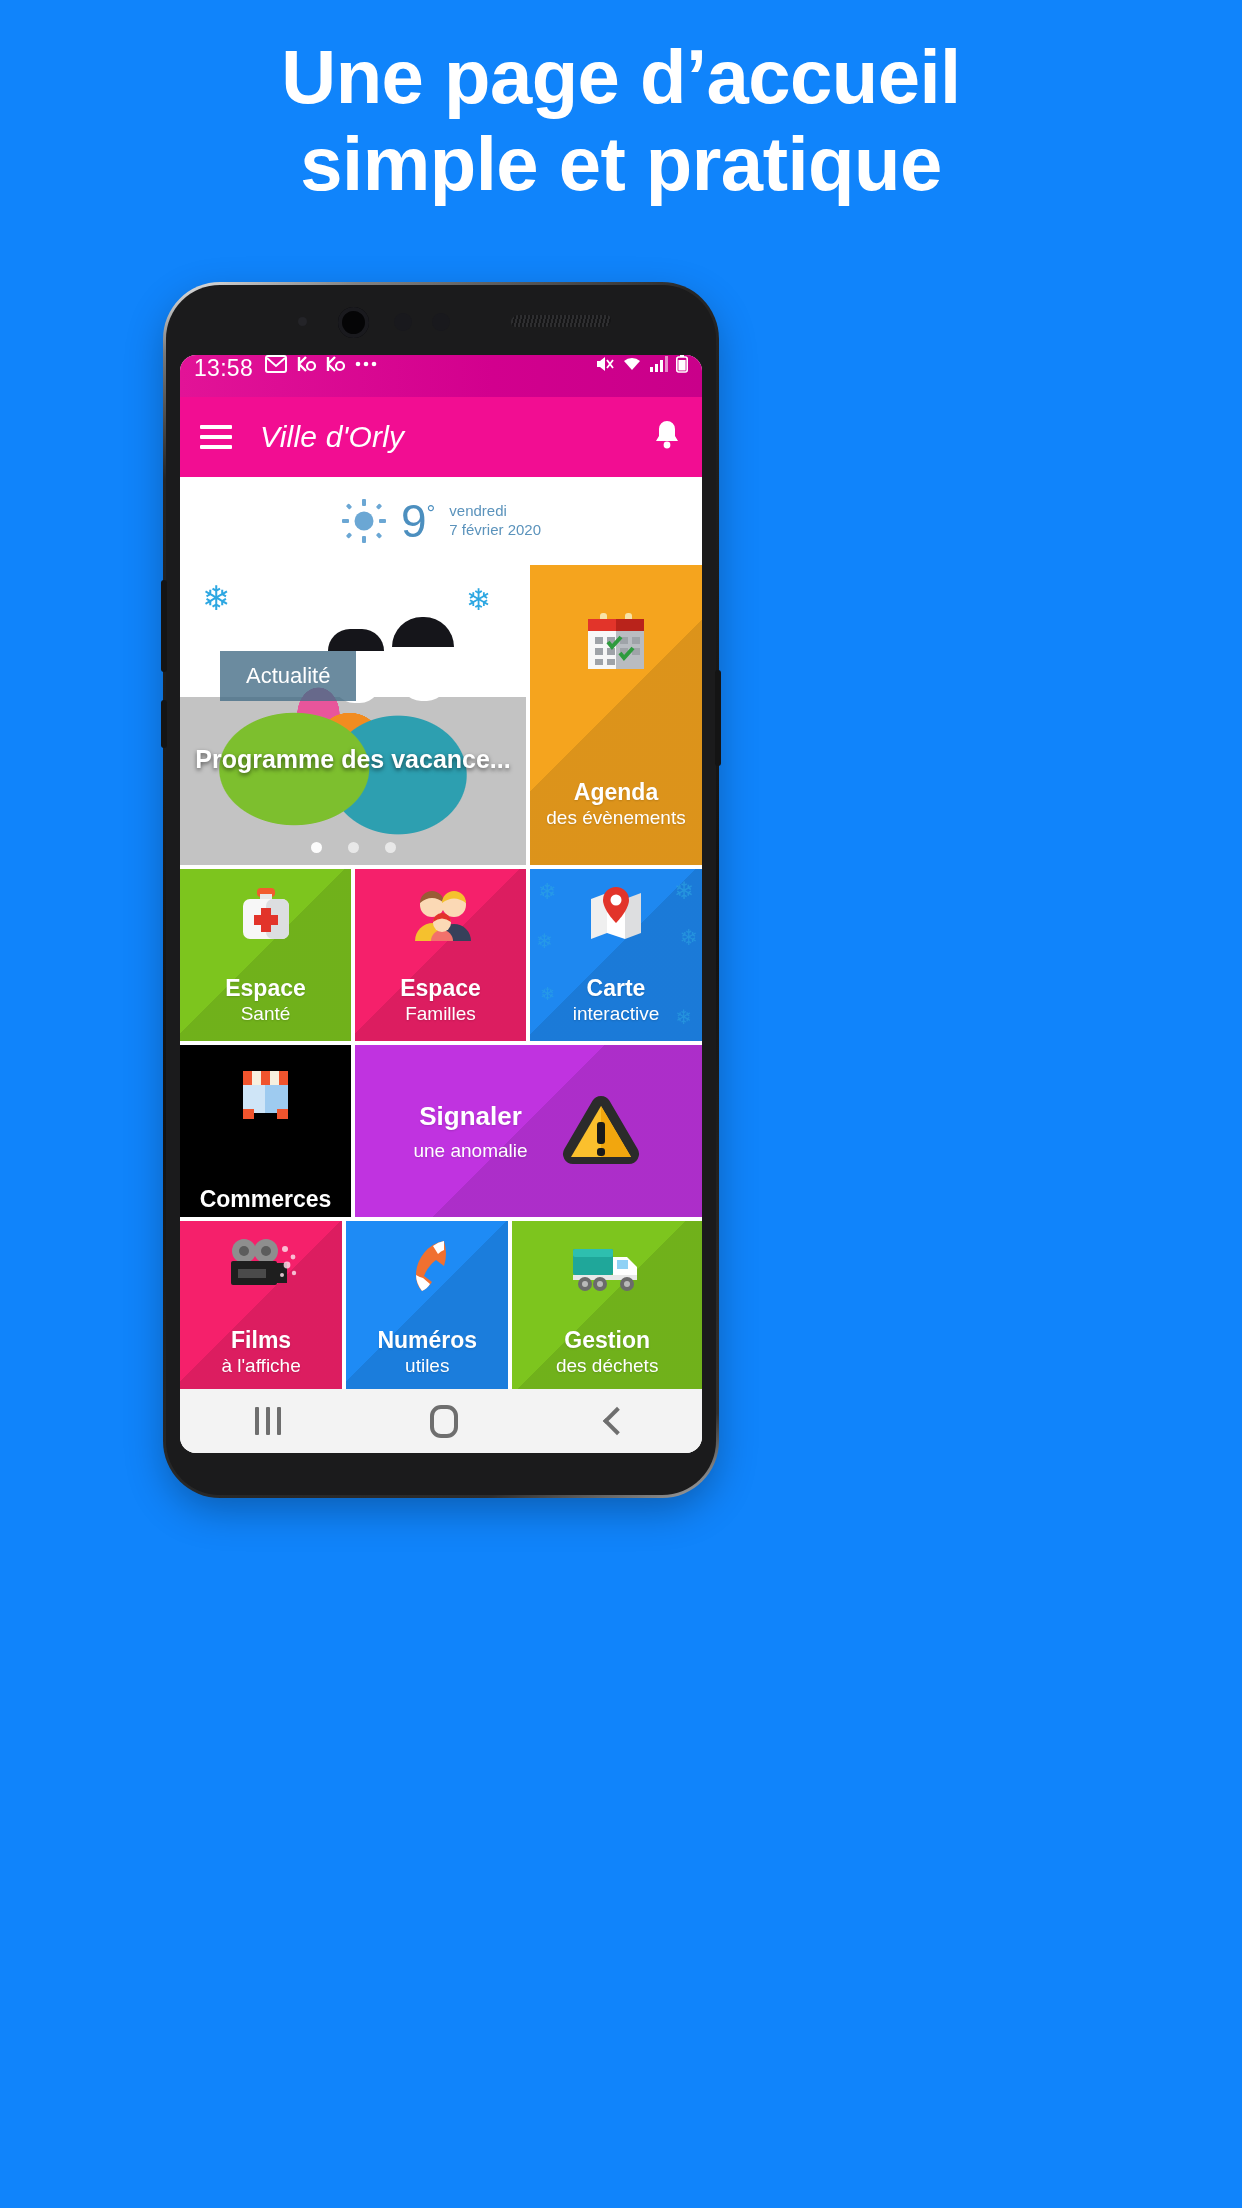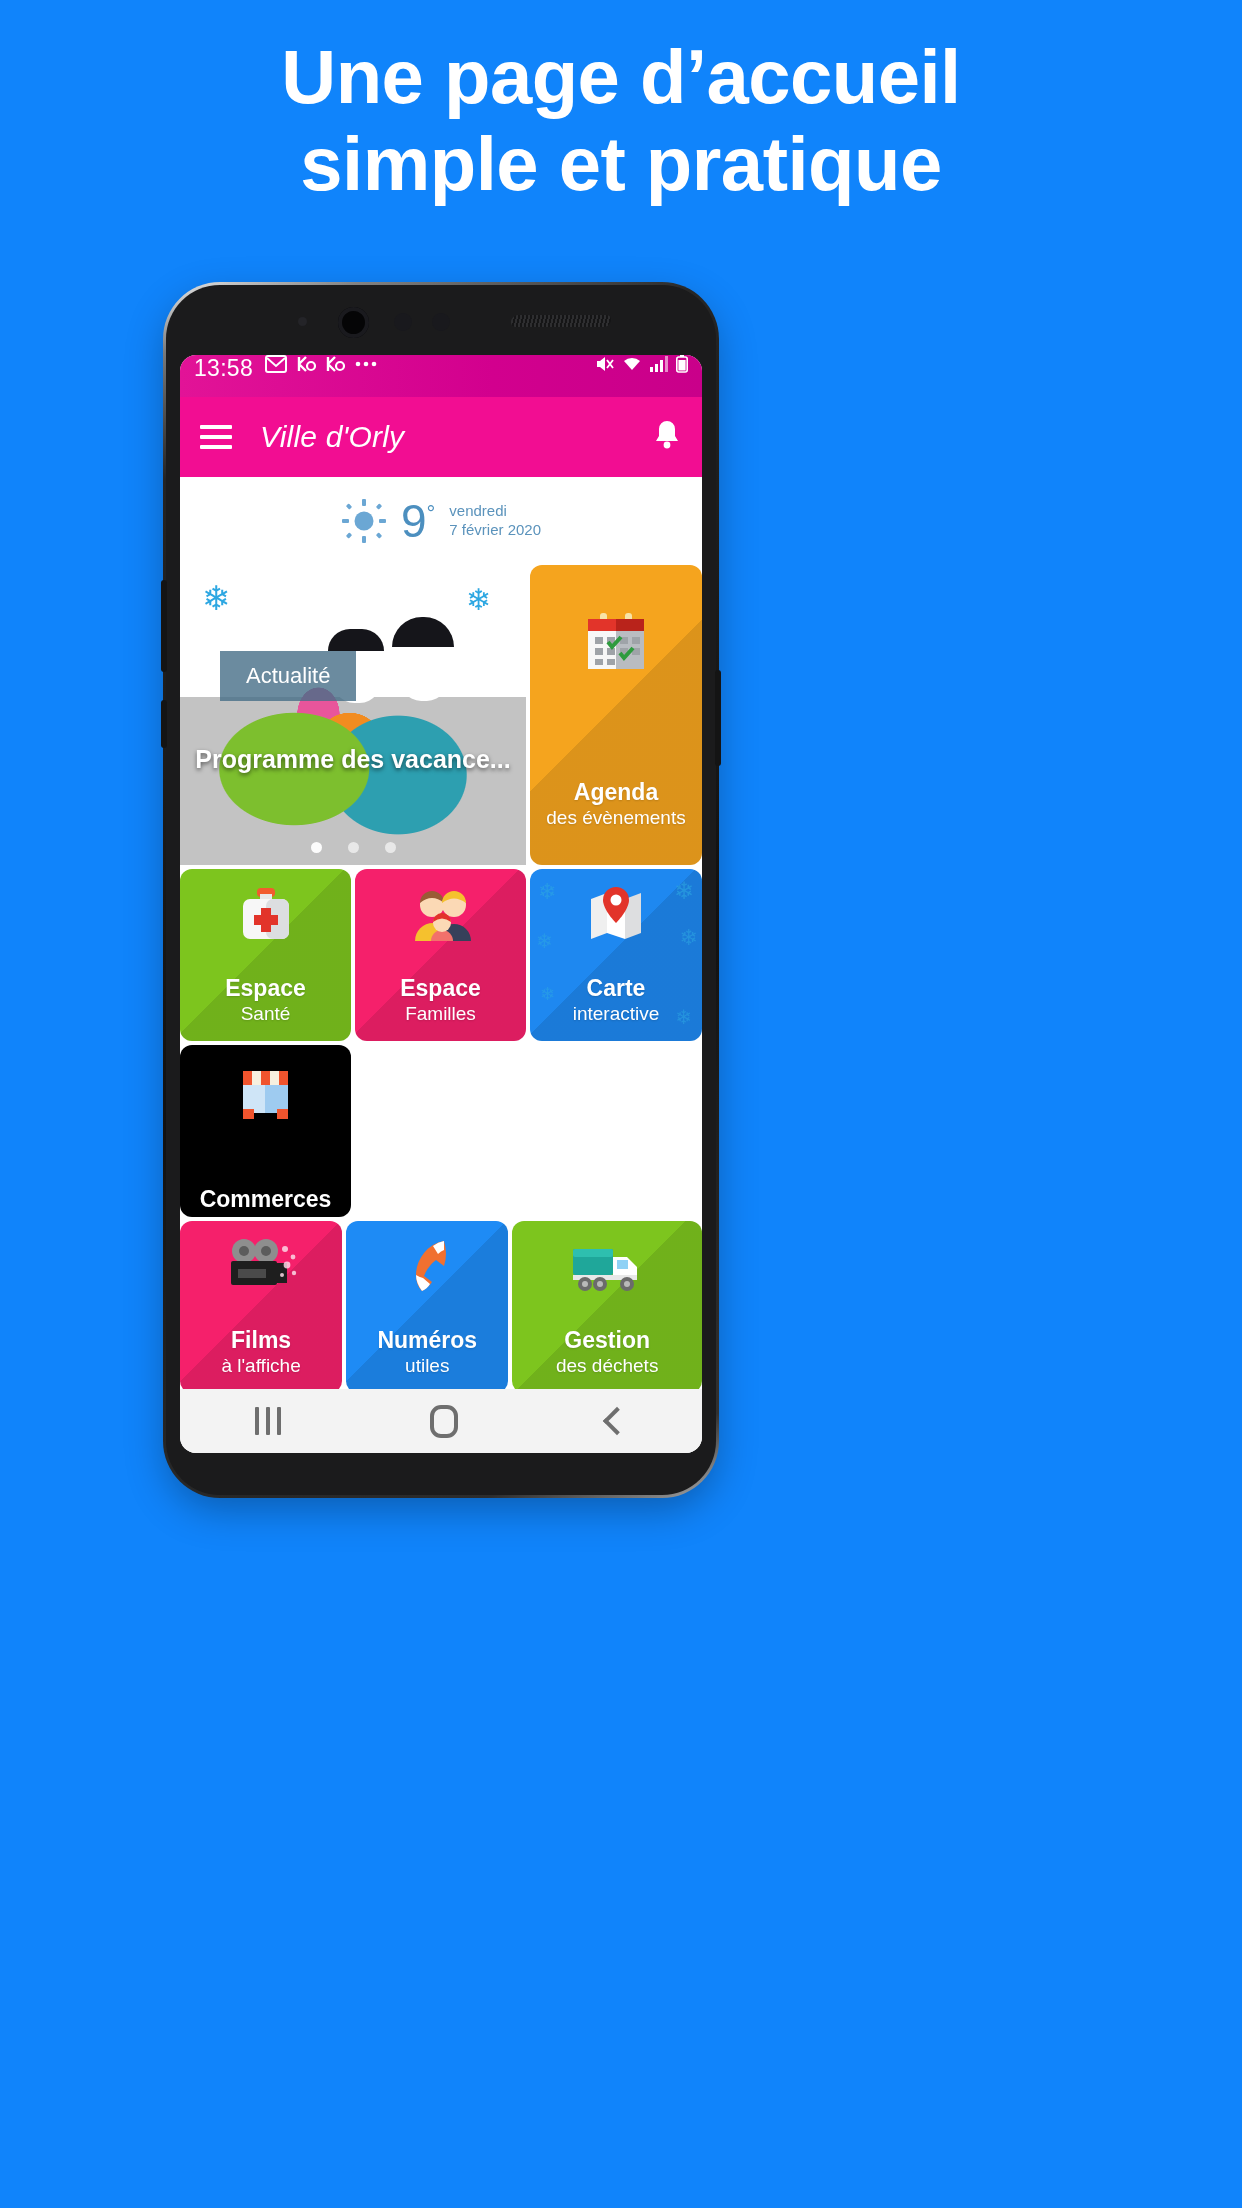--- a/index.html
+++ b/index.html
@@ -146,21 +146,20 @@
   .tile {
     position:relative;
     overflow:hidden;
     display:flex;
     flex-direction:column;
     align-items:center;
     justify-content:flex-end;
     color:#fff;
     text-align:center;
     cursor:pointer;
-    border-radius:12px;
   }
   .tile .shadow-diag {
     position:absolute; inset:0;
     background:linear-gradient(135deg,rgba(0,0,0,0) 48%,rgba(0,0,0,0.10) 48%);
     pointer-events:none;
   }
   .t-title { font-size:23px; font-weight:bold; position:relative; z-index:2;
              text-shadow:0 1px 2px rgba(0,0,0,.15); }
   .t-sub   { font-size:19px; font-weight:400; position:relative; z-index:2;
              margin-top:1px; text-shadow:0 1px 2px rgba(0,0,0,.15); }
@@ -456,20 +455,36 @@
               </g>
               <rect x="8" y="20" width="45" height="28" fill="#CFE5F7"></rect>
               <rect x="30" y="20" width="23" height="28" fill="#9ECBF0"></rect>
               <rect x="8" y="44" width="11" height="10" fill="#F0542D"></rect>
               <rect x="42" y="44" width="11" height="10" fill="#F0542D"></rect>
             </svg>
           </span>
           <span class="t-title">Commerces</span>
         </div>
 
+        <div class="tile" style="width:347px;height:172px;background:#C033E0;flex-direction:row;justify-content:center;align-items:center;gap:30px;">
+          <span class="shadow-diag"></span>
+          <span style="position:relative;z-index:2;display:flex;flex-direction:column;align-items:center;">
+            <span class="t-title" style="font-size:26px;">Signaler</span>
+            <span class="t-sub" style="margin-top:8px;">une anomalie</span>
+          </span>
+          <span class="t-ico">
+            <svg width="86" height="78" viewBox="0 0 86 78">
+              <path d="M43 6 a10 10 0 0 1 8.5 4.8 l28 48 a10 10 0 0 1 -8.5 15.2 h-56 a10 10 0 0 1 -8.5 -15.2 l28 -48 a10 10 0 0 1 8.5 -4.8 z" fill="#2B2B2B"></path>
+              <path d="M43 16 l30 51 h-60 z" fill="#FBC02D"></path>
+              <path d="M43 16 l30 51 h-30 z" fill="#F2A60E"></path>
+              <rect x="39" y="32" width="8" height="22" rx="3" fill="#1A1A1A"></rect>
+              <rect x="39" y="58" width="8" height="8" rx="3" fill="#1A1A1A"></rect>
+            </svg>
+          </span>
+        </div>
       </div>
 
       <div class="row">
 
         <div class="tile" style="width:171px;height:172px;background:#F5206B;padding-bottom:16px;">
           <span class="shadow-diag"></span>
           <span class="t-ico" style="margin-bottom:auto;margin-top:16px;">
             <svg width="72" height="56" viewBox="0 0 72 56">
               <circle cx="19" cy="14" r="12" fill="#8E8E8E"></circle>
                 <circle cx="19" cy="14" r="5" fill="#5C5C5C"></circle>

